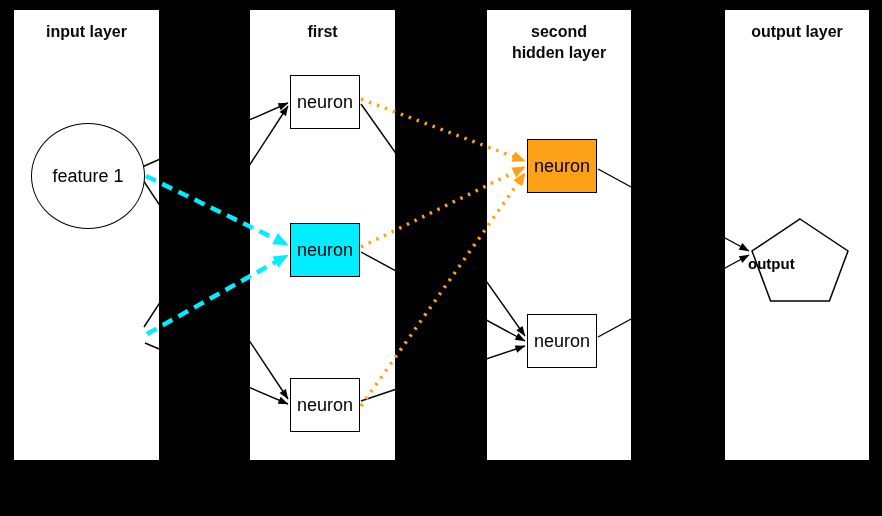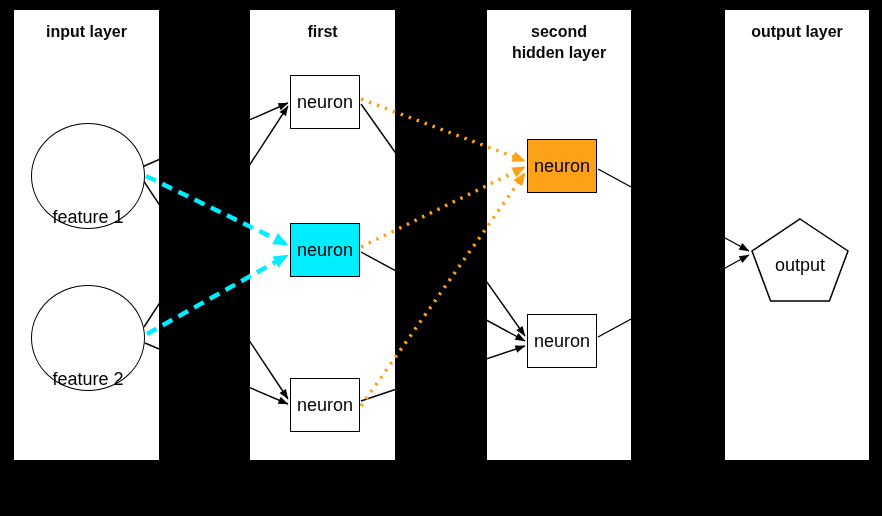--- a/index.html
+++ b/index.html
@@ -27,34 +27,34 @@
   .e-orange{stroke:var(--highlight_orange,#fda118);stroke-width:3.5;stroke-dasharray:2.5 6;fill:none;}
   .mk-black{fill:var(--edge,#000);}
   .mk-cyan{fill:var(--highlight_cyan,#00f0ff);}
   .mk-orange{fill:var(--highlight_orange,#fda118);}
 
   .node{
     position:absolute;display:flex;align-items:center;justify-content:center;
     font-size:18px;color:var(--text,#000);box-sizing:border-box;background:#fff;
   }
   .node.rect{width:70px;height:54px;border:1.6px solid #000;}
-  .node.ellipse{width:114px;height:106px;border:1.4px solid #000;border-radius:50%;align-items:flex-end;}
+  .node.ellipse{width:114px;height:106px;border:1.4px solid #000;border-radius:50%;}
   #n-f1{left:31px;top:123px;}
   #n-f2{left:31px;top:285px;}
   #n-h1-n1{left:290px;top:75px;}
   #n-h1-n2{left:290px;top:223px;}
   #n-h1-n3{left:290px;top:378px;}
   #n-h2-n1{left:527px;top:139px;}
   #n-h2-n2{left:527px;top:314px;}
 
   .pentagon-wrap{position:absolute;left:748px;top:217px;width:104px;height:88px;background:transparent;border:none;}
   .pentagon-wrap svg{position:absolute;left:0;top:0;}
   .pentagon-label{
-    position:absolute;left:0;top:38px;width:104px;text-align:center;
-    font-size:18px;color:var(--text,#000);
+    position:absolute;left:0;top:38px;width:104px;
+    font-size:15px;color:var(--text,#000);font-weight:bold;
   }
   .pentagon-shape{fill:var(--panel,#fff);stroke:var(--edge,#000);stroke-width:1.5;}
 </style>
 </head>
 <body>
 
 <div class="stage">
 
   <section class="panel p1">
     <h2 class="layer-title">
@@ -109,23 +109,20 @@
     <line class="e-orange" x1="361" y1="247" x2="525" y2="167" marker-end="url(#ao)"></line>
     <line class="e-orange" x1="361" y1="406" x2="525" y2="173" marker-end="url(#ao)"></line>
 
     <line class="e-black" x1="598" y1="169" x2="749" y2="251" marker-end="url(#ab)"></line>
     <line class="e-black" x1="598" y1="337" x2="749" y2="255" marker-end="url(#ab)"></line>
   </svg>
 
   <div class="node ellipse" id="n-f1">
     <span>feature 1</span>
   </div>
-  <div class="node ellipse" id="n-f2">
-    <span>feature 2</span>
-  </div>
 
   <div class="node rect" id="n-h1-n1">
     <span>neuron</span>
   </div>
   <div class="node rect" id="n-h1-n2" style="background: rgb(0, 238, 255);">
     <span>neuron</span>
   </div>
   <div class="node rect" id="n-h1-n3">
     <span>neuron</span>
   </div>

